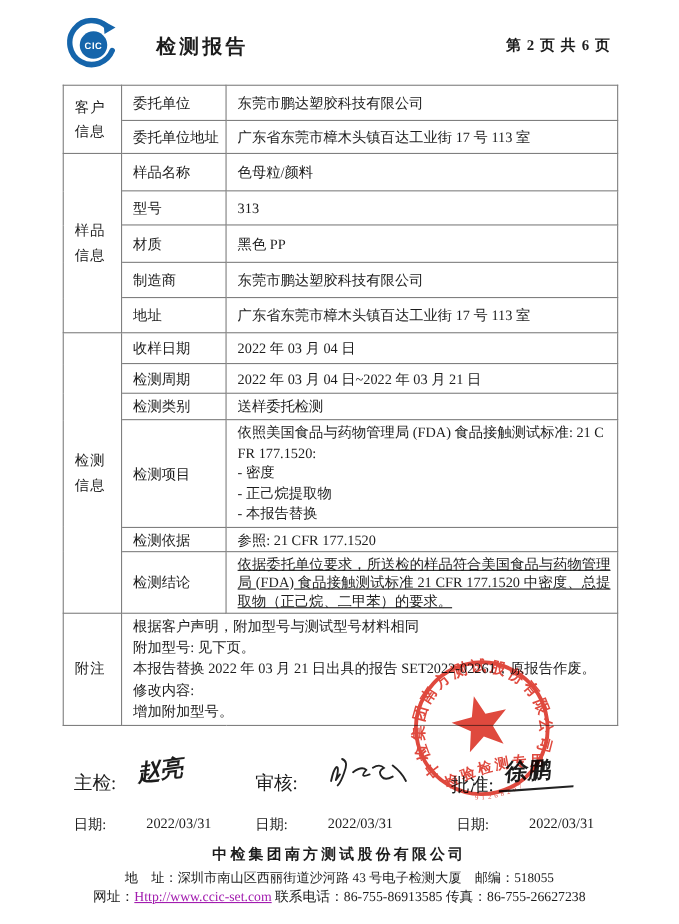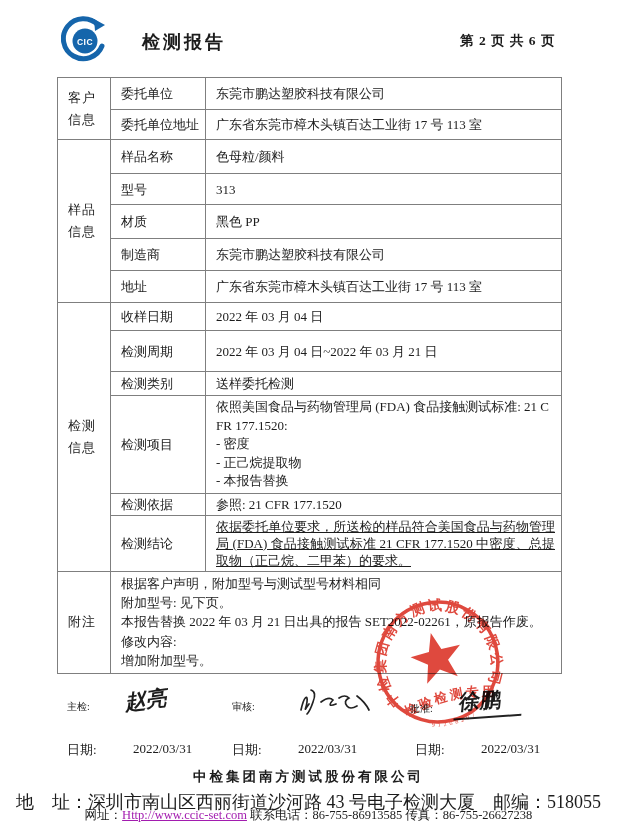--- a/index.html
+++ b/index.html
@@ -27,33 +27,33 @@
   td.sec div{line-height:22px;}
   td.lbl{padding-left:12px;}
   td.val{padding-left:13px;}
   td.items{padding-top:5px;padding-bottom:5px;}
   td.items div{line-height:18.5px;}
   td.concl{line-height:17px;text-align:justify;padding-top:4px;padding-bottom:4px;text-decoration:underline;}
   td.notes-cell{padding-left:12px;vertical-align:top;padding-top:4px;}
   td.notes-cell div{line-height:19.4px;}
 
   
-  .role{font-size:10px;}
+  .role{font-size:17px;}
   .sig-name{font-size:21px;font-weight:bold;white-space:nowrap;}
   #sig-inspector{transform:rotate(-8deg) skewX(-14deg);}
   #sig-approver{transform:rotate(-4deg) skewX(-10deg);border-bottom:2px solid #222;padding:0 22px 2px 4px;}
   .date-lbl,.date-val{font-size:13px;}
 
   
   #stamp{mix-blend-mode:multiply;opacity:.93;pointer-events:none;}
 
   
   .center-line{left:0;width:617px;text-align:center;}
   #footer-company{top:768px;font-size:13.5px;font-weight:bold;letter-spacing:3px;}
-  #footer-address{top:790px;font-size:18px;}
+  #footer-address{top:790px;font-size:12px;}
   #footer-web{top:807px;font-size:12.5px;}
   .link{color:#a21caf;text-decoration:underline;}
 </style>
 </head>
 <body>
 
 <div id="page">
 
   <svg class="abs" style="left:61px;top:16px" width="48" height="48" viewBox="0 0 48 48">
     <path d="M37 9 A20 20 0 1 0 41 30" fill="none" stroke="#1565ab" stroke-width="5" stroke-linecap="round"></path>
@@ -110,21 +110,21 @@
     </tr>
 
     <tr style="height:28px">
       <td class="sec" rowspan="6">
         <div>检测</div>
         <div>信息</div>
       </td>
       <td class="lbl">收样日期</td>
       <td class="val">2022 年 03 月 04 日</td>
     </tr>
-    <tr style="height:41px">
+    <tr style="height:27px">
       <td class="lbl">检测周期</td>
       <td class="val">2022 年 03 月 04 日~2022 年 03 月 21 日</td>
     </tr>
     <tr style="height:24px">
       <td class="lbl">检测类别</td>
       <td class="val">送样委托检测</td>
     </tr>
     <tr style="height:92px">
       <td class="lbl">检测项目</td>
       <td class="val items">

